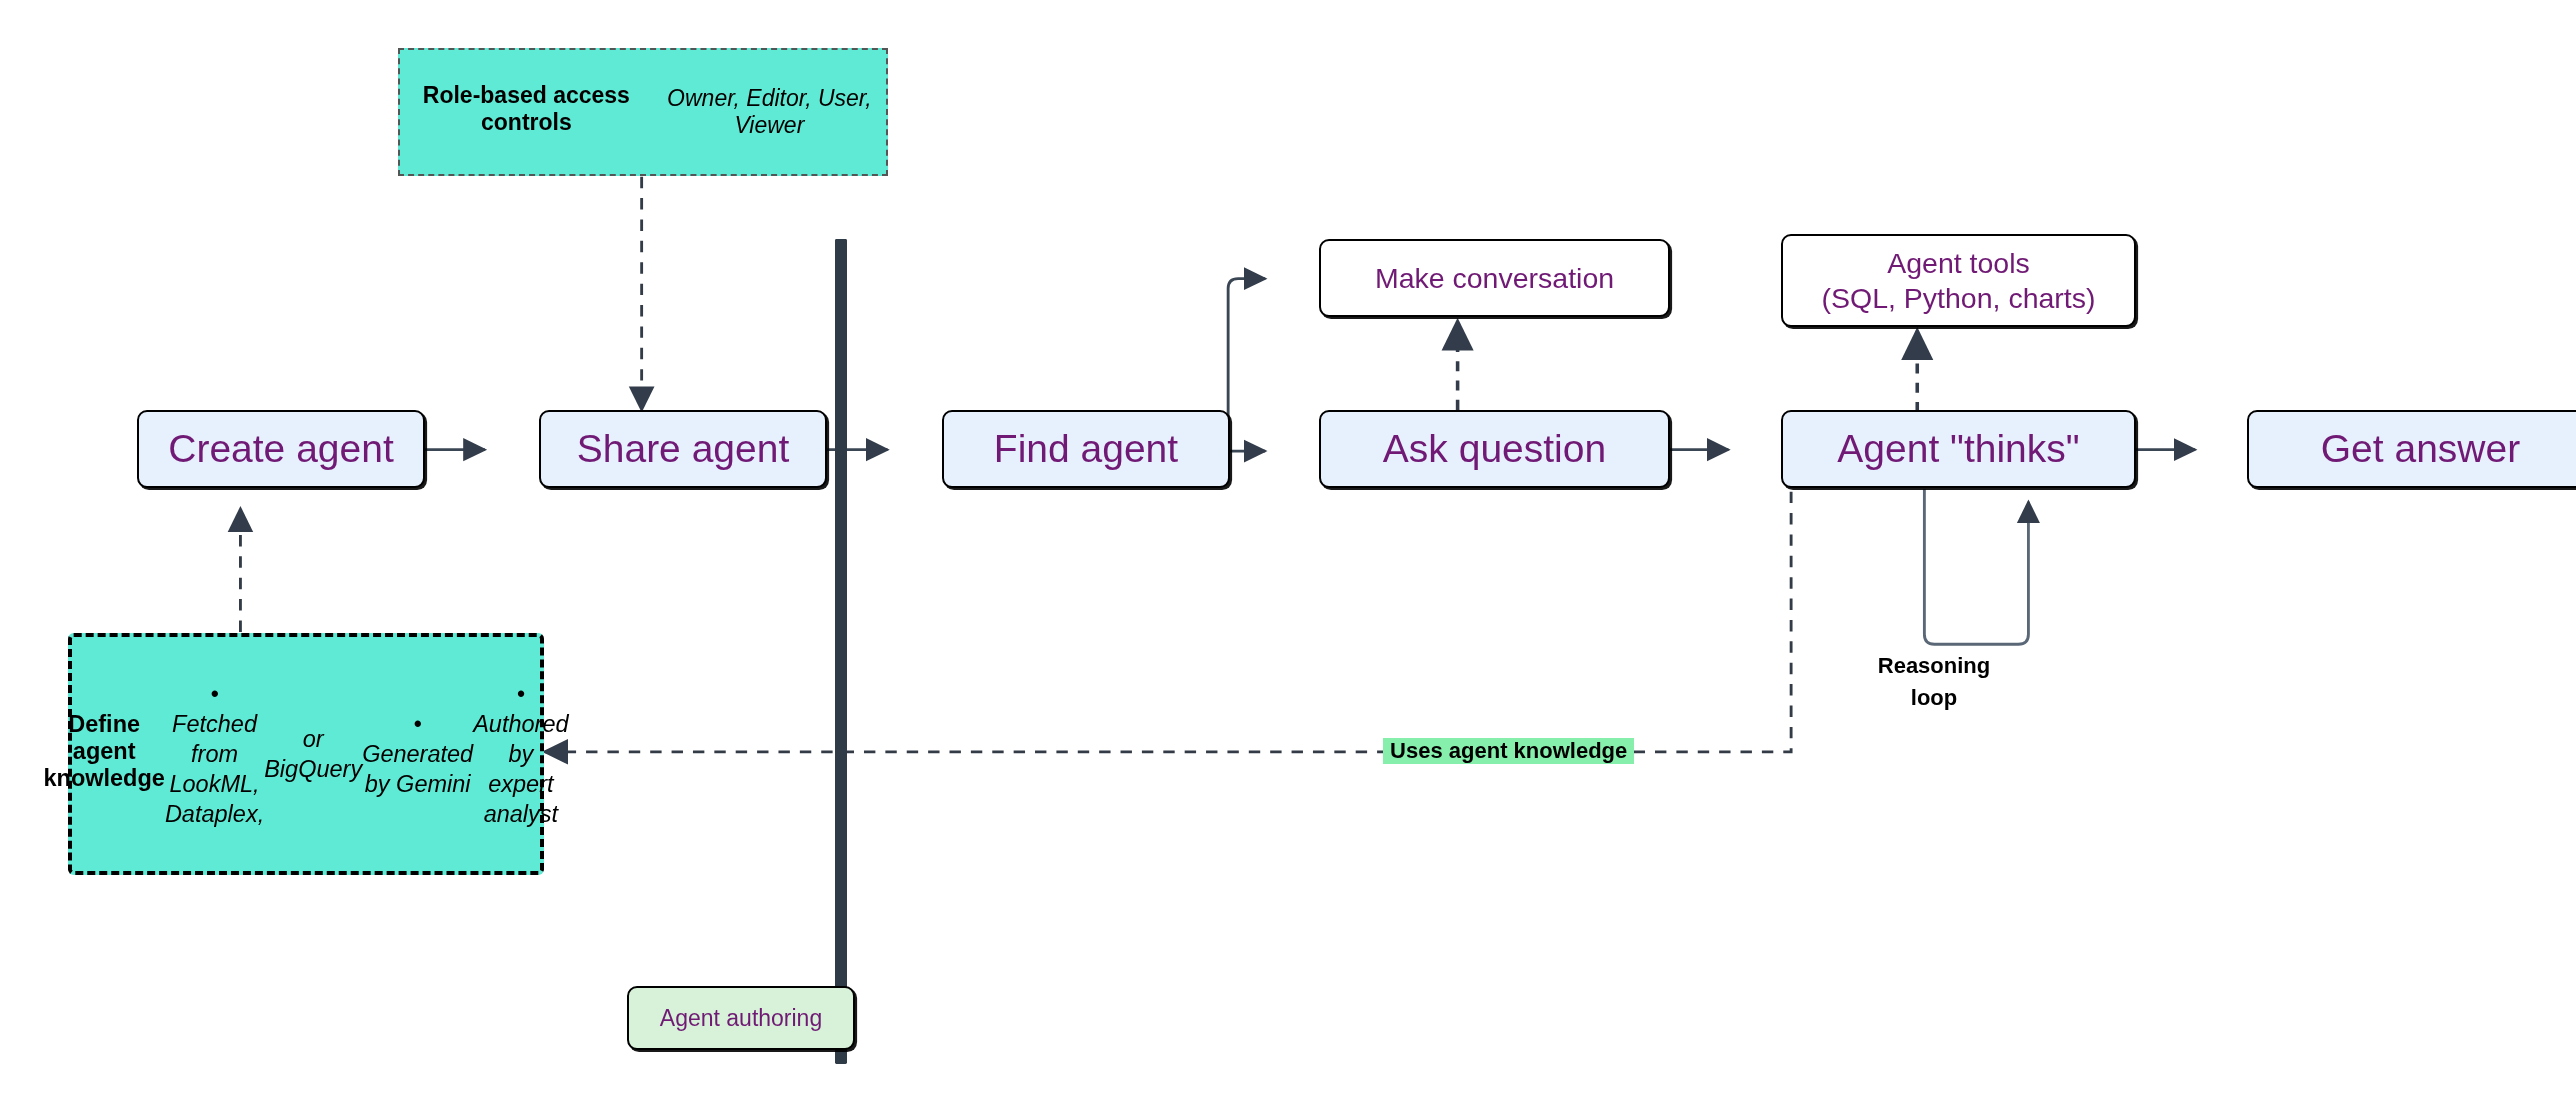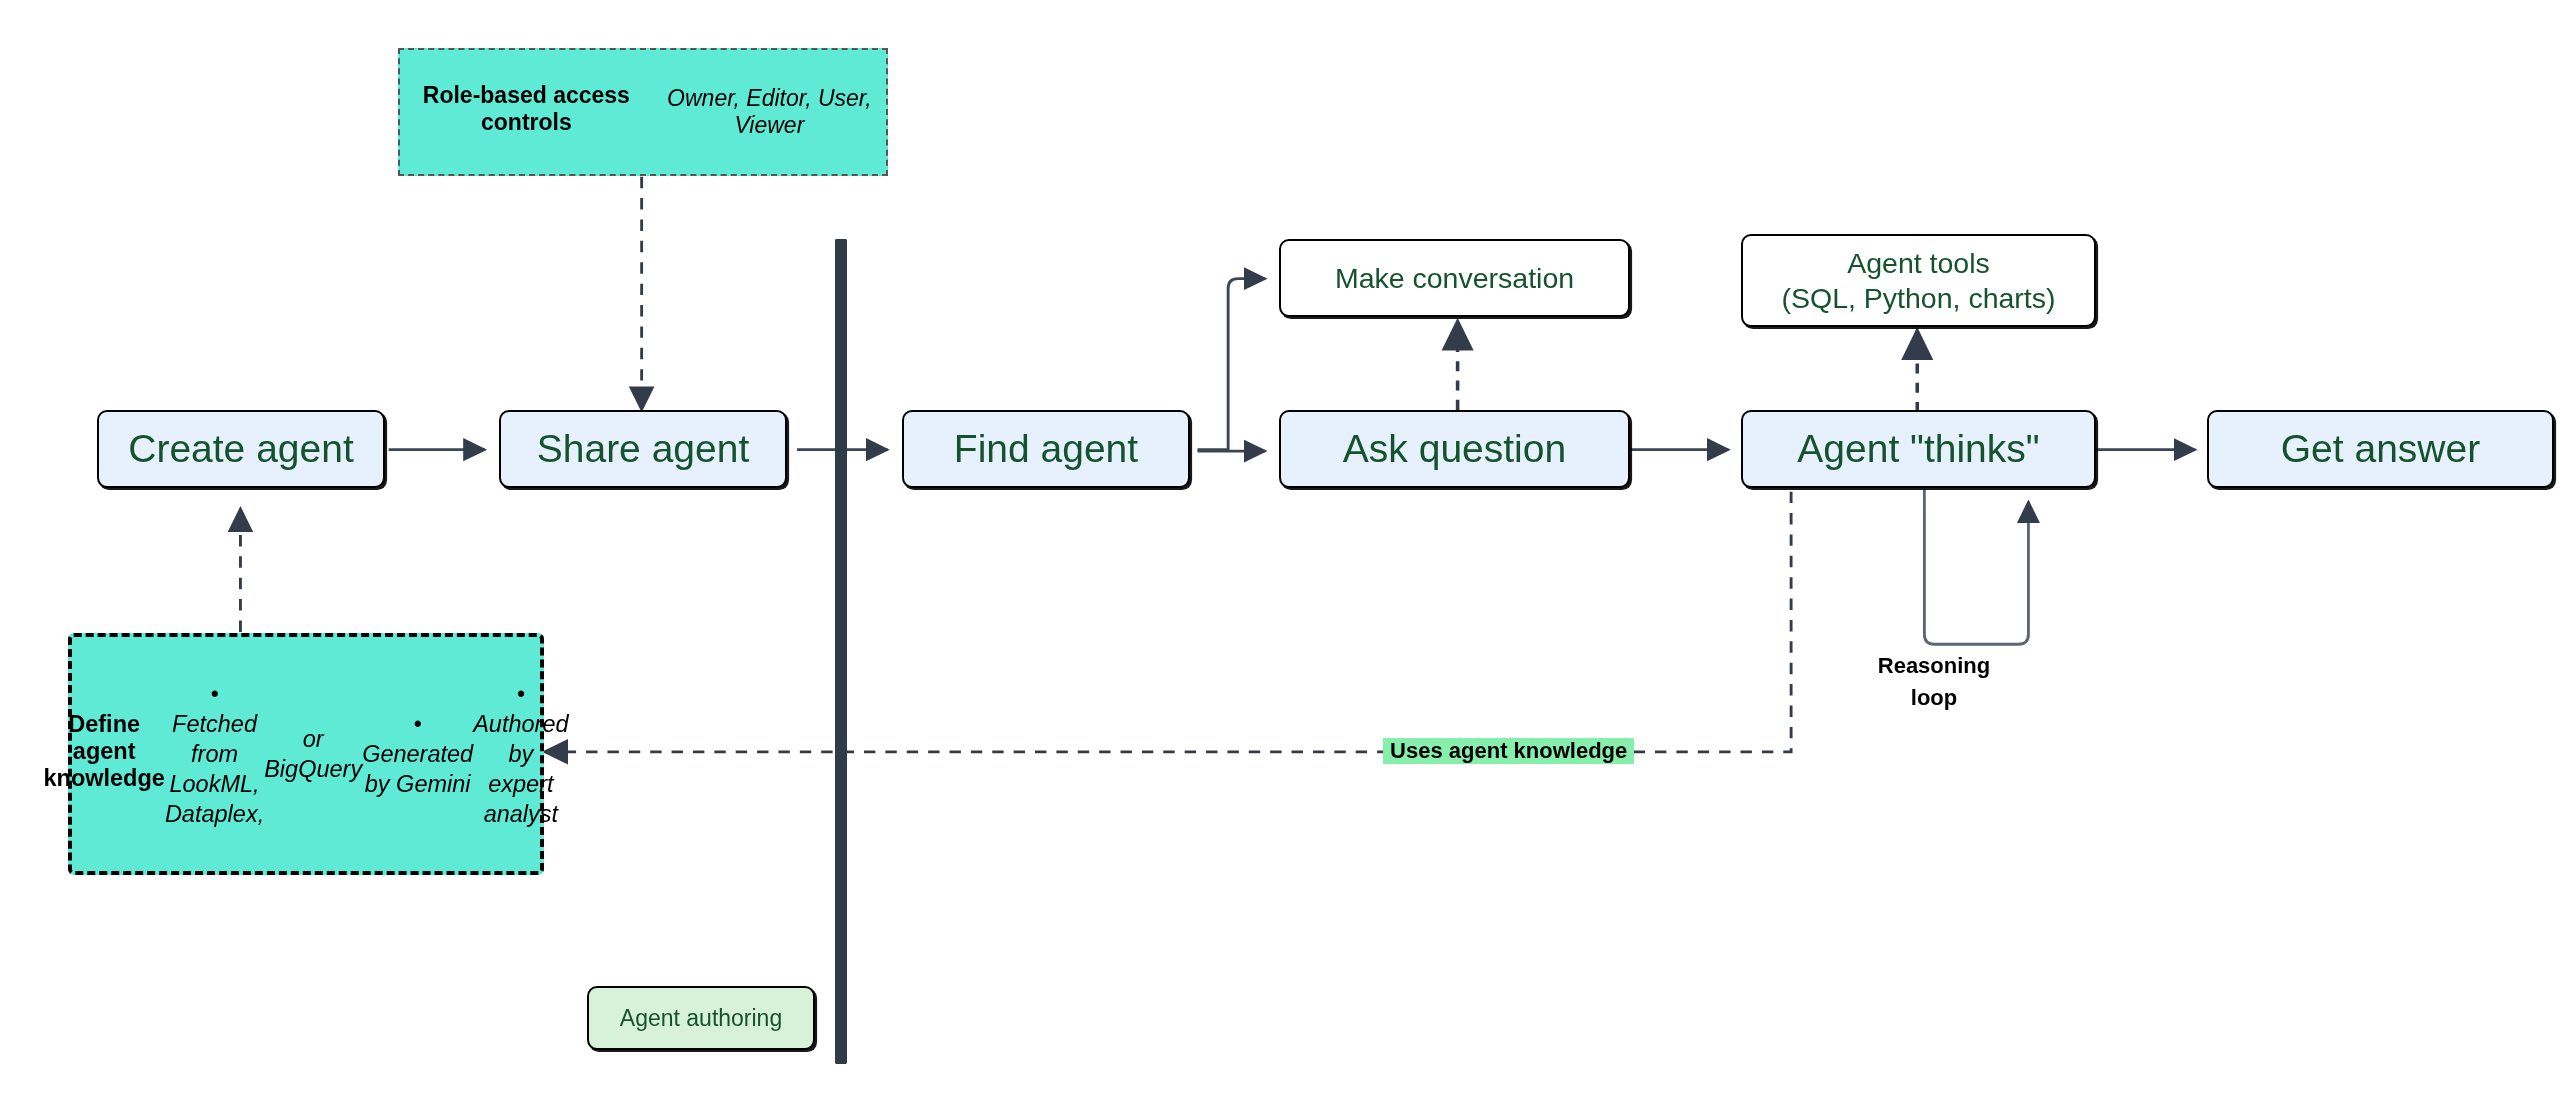--- a/index.html
+++ b/index.html
@@ -26,23 +26,24 @@
   }
   .node {
     position: absolute;
     box-sizing: border-box;
     display: flex;
     align-items: center;
     justify-content: center;
     text-align: center;
     border: 2.1px solid #000000;
     border-radius: 10px;
-    color: #14532d;
+    color: #701a75;
     line-height: 1.22;
     box-shadow: 2.1px 2.1px 0 rgba(0,0,0,0.9);
+    margin-left: 40px;
   }
   .node-blue {
     background: #e7f0fd;
     font-size: 39px;
   }
   .node-white {
     background: #ffffff;
     font-size: 28.5px;
   }
   .node-green {

